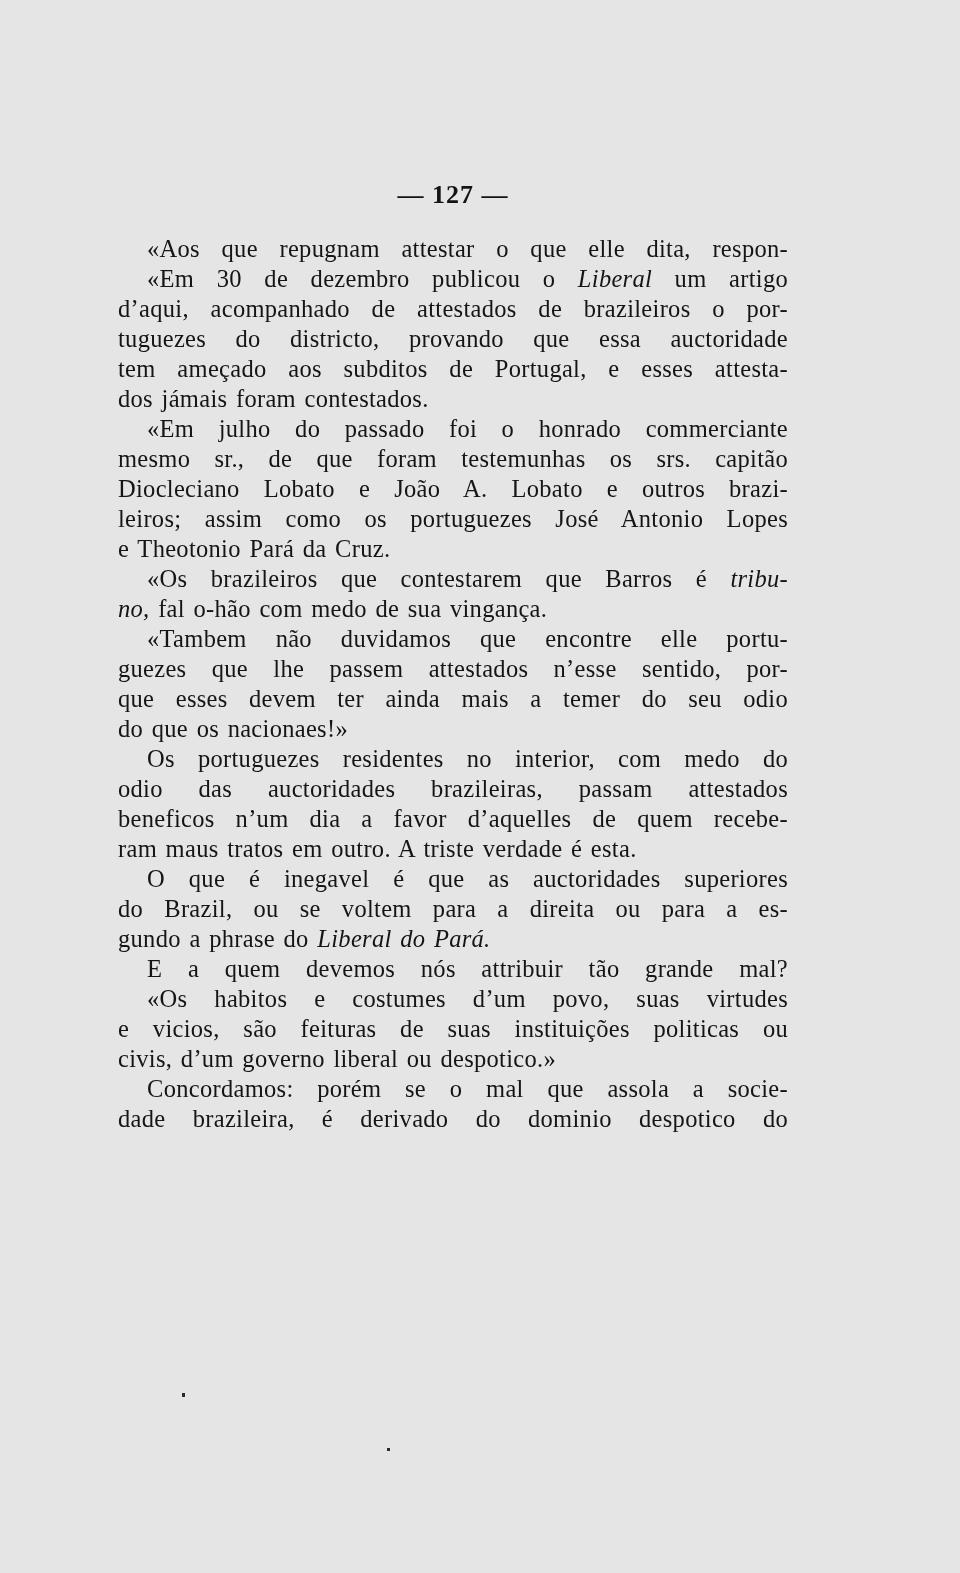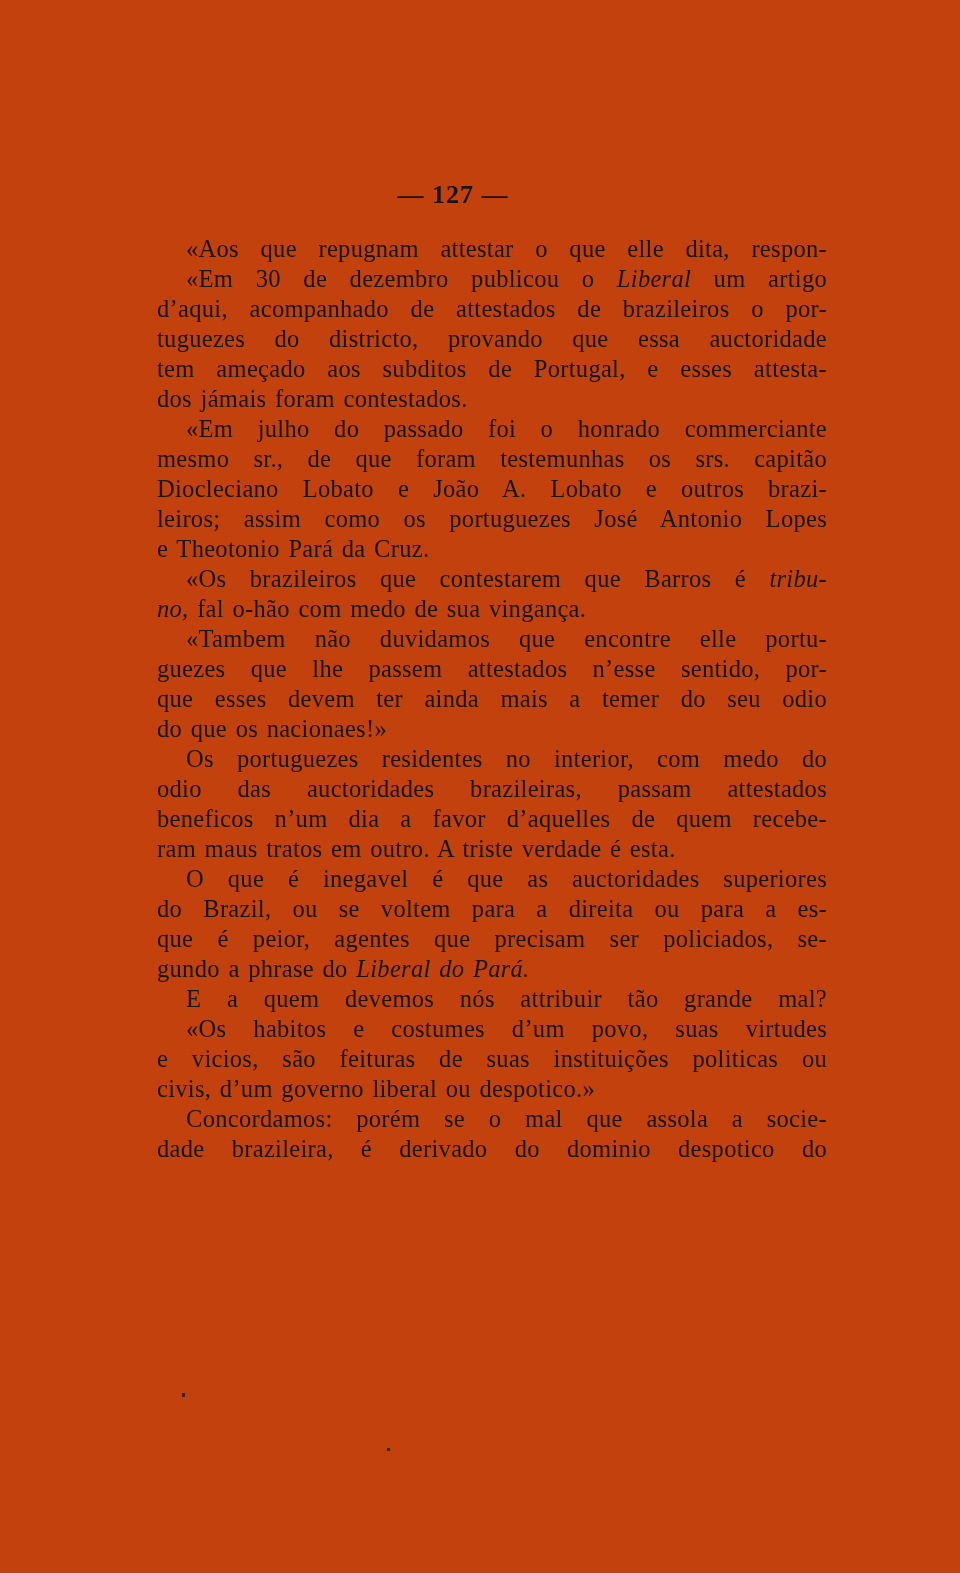--- a/index.html
+++ b/index.html
@@ -4,21 +4,21 @@
 <style>
   html, body {
     margin: 0;
     padding: 0;
     background: #ffffff;
   }
   .page {
     position: relative;
     width: 960px;
     height: 1573px;
-    background: #c2410c;
+    background: #e5e5e5;
     overflow: hidden;
     font-family: "Liberation Serif", "DejaVu Serif", serif;
     color: #151515;
   }
   .page-number {
     position: absolute;
     left: 118px;
     top: 180px;
     width: 670px;
     text-align: center;
@@ -29,21 +29,20 @@
   }
   .page-lines {
     position: absolute;
     left: 118px;
     top: 234px;
     width: 670px;
     font-size: 24.5px;
     line-height: 30px;
     letter-spacing: 0.3px;
     word-spacing: 0.09em;
-    margin-left: 39px;
   }
   .line {
     width: 670px;
     text-align: left;
     white-space: normal;
     overflow: hidden;
     height: 30px;
   }
   .line.just {
     text-align: justify;
@@ -85,21 +84,20 @@
       <div class="line just indent"><span>«Tambem não duvidamos que encontre elle portu-</span></div>
       <div class="line just"><span>guezes que lhe passem attestados n’esse sentido, por-</span></div>
       <div class="line just"><span>que esses devem ter ainda mais a temer do seu odio</span></div>
       <div class="line"><span>do que os nacionaes!»</span></div>
       <div class="line just indent"><span>Os portuguezes residentes no interior, com medo do</span></div>
       <div class="line just"><span>odio das auctoridades brazileiras, passam attestados</span></div>
       <div class="line just"><span>beneficos n’um dia a favor d’aquelles de quem recebe-</span></div>
       <div class="line"><span>ram maus tratos em outro. A triste verdade é esta.</span></div>
       <div class="line just indent"><span>O que é inegavel é que as auctoridades superiores</span></div>
       <div class="line just"><span>do Brazil, ou se voltem para a direita ou para a es-</span></div>
-      <div class="line just"><span>que é peior, agentes que precisam ser policiados, se-</span></div>
       <div class="line"><span>gundo a phrase do </span><span class="it">Liberal do Pará.</span></div>
       <div class="line just indent"><span>E a quem devemos nós attribuir tão grande mal?</span></div>
       <div class="line just indent"><span>«Os habitos e costumes d’um povo, suas virtudes</span></div>
       <div class="line just"><span>e vicios, são feituras de suas instituições politicas ou</span></div>
       <div class="line"><span>civis, d’um governo liberal ou despotico.»</span></div>
       <div class="line just indent"><span>Concordamos: porém se o mal que assola a socie-</span></div>
       <div class="line just"><span>dade brazileira, é derivado do dominio despotico do</span></div>
     </div>
 
   <div class="speck speck1"></div>

